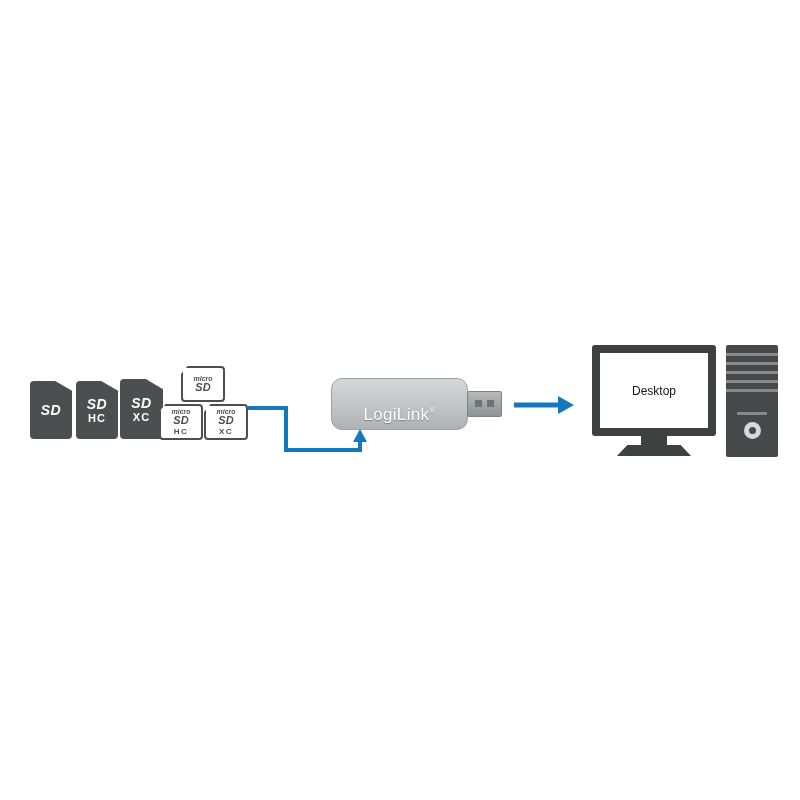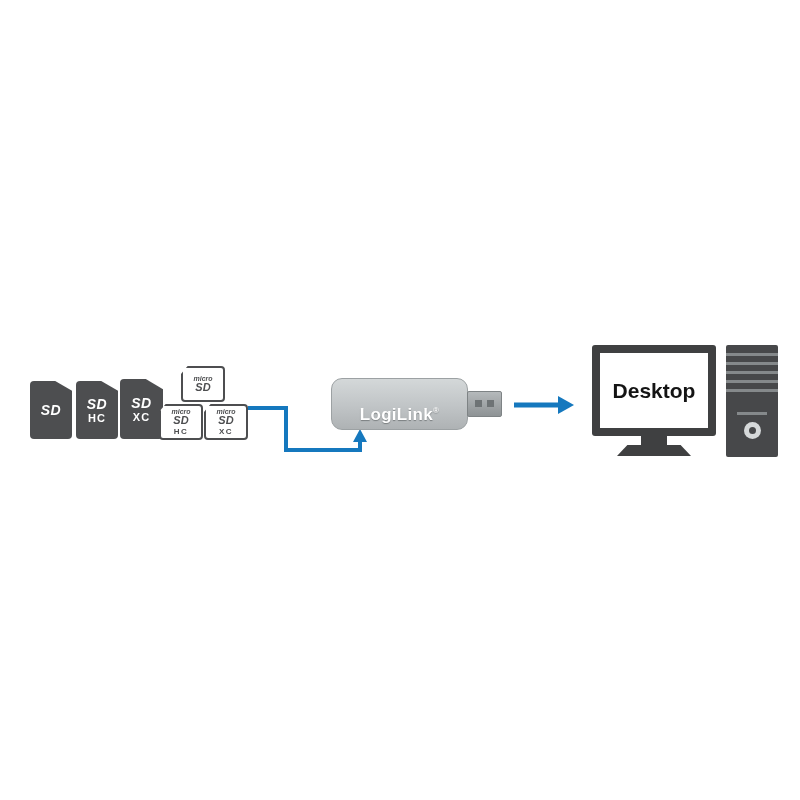--- a/index.html
+++ b/index.html
@@ -63,21 +63,21 @@
   
   .reader-body {
     left: 331px; top: 378px; width: 137px; height: 52px;
     border: 1px solid #9ca1a3;
     border-radius: 11px;
     background: linear-gradient(180deg, #d4d8d9 0%, #c0c4c6 55%, #aeb2b4 100%);
     display: flex; align-items: center; justify-content: center;
   }
   .reader-brand {
     color: #ffffff;
-    font-weight: bold;
+    font-weight: normal;
     font-size: 17px;
     letter-spacing: 0.3px;
     text-shadow: 0 1px 1px rgba(90,95,97,0.65);
     margin-top: 21px;
   }
   .reader-reg { font-size: 8px; vertical-align: super; }
   .usb-plug {
     left: 467px; top: 391px; width: 35px; height: 26px;
     background: linear-gradient(180deg, #b5b9bb, #8e9395);
     border: 1px solid #7e8385;
@@ -90,21 +90,21 @@
   
   .monitor-frame {
     left: 592px; top: 345px; width: 124px; height: 91px;
     background: #3f4041; border-radius: 3px;
   }
   .monitor-screen {
     left: 600px; top: 353px; width: 108px; height: 75px;
     background: #ffffff;
     display: flex; align-items: center; justify-content: center;
   }
-  .screen-label { font-size: 21px; font-weight: bold; color: #141414; }
+  .screen-label { font-size: 12px; font-weight: normal; color: #141414; }
   .monitor-neck { left: 641px; top: 436px; width: 26px; height: 9px; background: #3f4041; }
   .monitor-base {
     left: 617px; top: 445px; width: 74px; height: 11px;
     background: #3f4041;
     clip-path: polygon(14% 0, 86% 0, 100% 100%, 0 100%);
   }
   .tower {
     left: 726px; top: 345px; width: 52px; height: 112px;
     background: #47484a; border-radius: 2px;
   }

